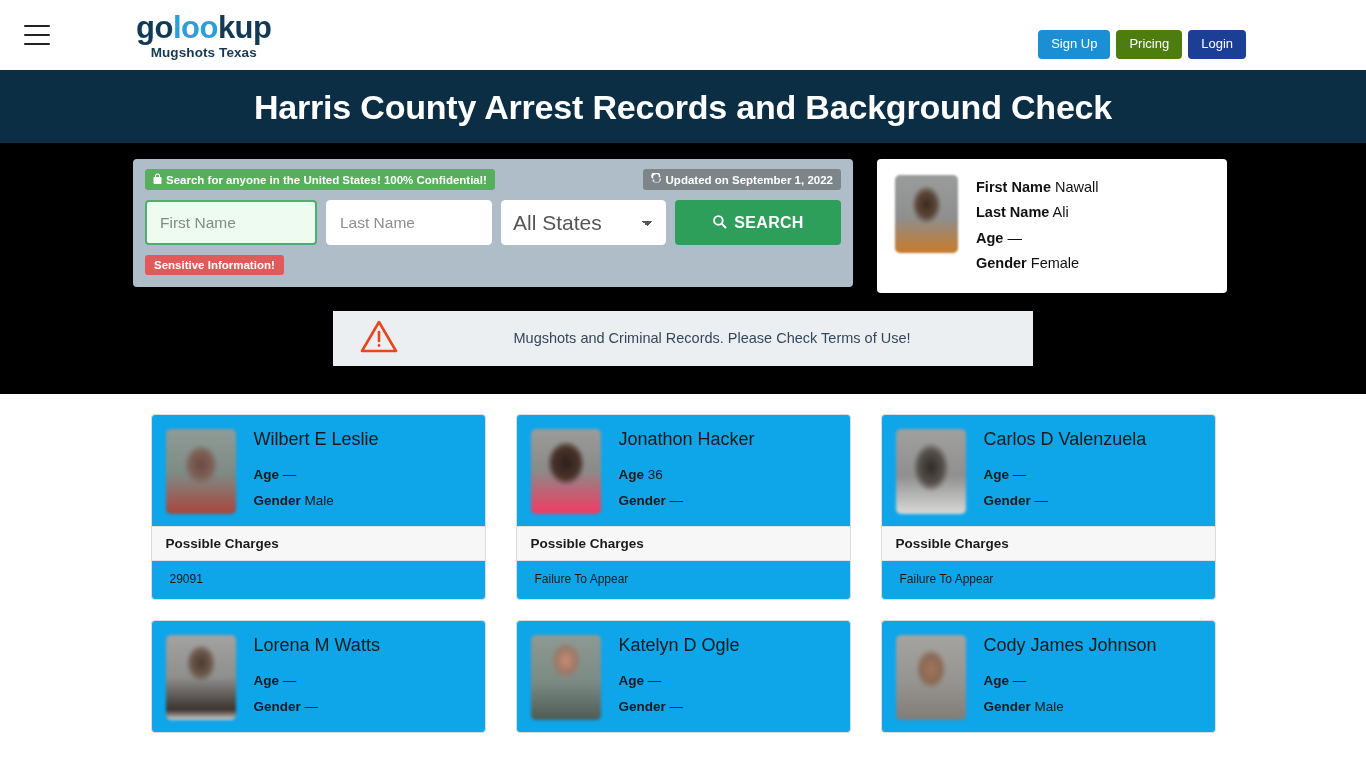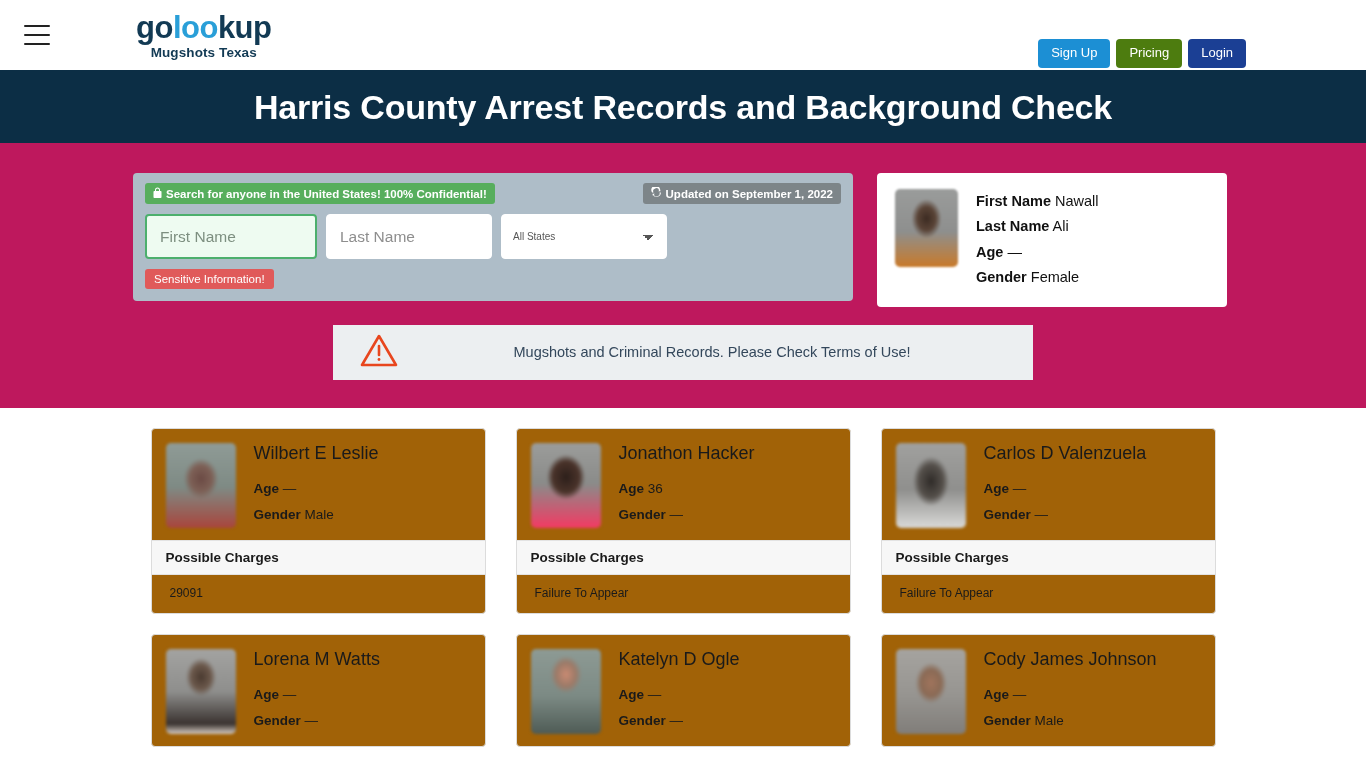--- a/index.html
+++ b/index.html
@@ -35,21 +35,21 @@
     font-size: 31px; font-weight: 700; letter-spacing: -0.5px;
     color: #123a54;
   }
   .brand-word .accent { color: #2a9fd8; }
   .brand-sub {
     font-size: 13.5px; font-weight: 700; color: #123a54;
     letter-spacing: 0.1px; margin-top: 3px;
   }
 
   .nav-buttons {
-    position: absolute; right: 120px; top: 39px;
+    position: absolute; right: 120px; top: 30px;
     display: flex; gap: 6px;
   }
   .nav-btn {
     font-size: 13px; font-weight: 400; color: #ffffff;
     padding: 6px 13px 7px; border-radius: 4px; border: none;
     font-family: "Liberation Sans", sans-serif;
     cursor: pointer; line-height: 1.2;
   }
   .nav-btn.signup  { background: #1c8fd4; }
   .nav-btn.pricing { background: #4d7c0f; }
@@ -65,22 +65,22 @@
     color: #ffffff; font-size: 34px; font-weight: 700;
     letter-spacing: -0.2px; line-height: 1.15;
   }
   .title-banner .subtitle {
     color: #ffffff; font-size: 13.5px; font-weight: 700;
     margin-top: 7px;
   }
 
   
   .hero {
-    background: #be185d;
-    padding: 30px 0 28px;
+    background: #000000;
+    padding: 16px 0 28px;
   }
   .hero-inner {
     width: 1100px; margin: 0 auto;
     display: flex; gap: 24px; align-items: flex-start;
   }
 
   .search-panel {
     width: 720px;
     background: #aebdc8;
     border-radius: 4px;
@@ -113,21 +113,21 @@
   }
   .inp::placeholder { color: #8e8e8e; }
   .inp.first {
     width: 172px; border: 2px solid #4caf6d; background: #eefbf1;
     color: #6b7e70;
   }
   .inp.first::placeholder { color: #7d8f80; }
   .inp.last { width: 166px; }
   .sel {
     width: 166px; height: 45px; border-radius: 4px;
-    font-size: 10px; padding: 0 11px; color: #555;
+    font-size: 21px; padding: 0 11px; color: #555;
     background: #ffffff; border: 1px solid #ffffff;
     font-family: "Liberation Sans", sans-serif;
     appearance: none; -webkit-appearance: none;
     background-image:
       linear-gradient(45deg, transparent 50%, #555 50%),
       linear-gradient(135deg, #555 50%, transparent 50%);
     background-position: calc(100% - 18px) 20px, calc(100% - 13px) 20px;
     background-size: 5px 5px, 5px 5px;
     background-repeat: no-repeat;
     cursor: pointer;
@@ -135,21 +135,21 @@
   .search-btn {
     width: 167px; height: 45px;
     background: #2e9e5b; color: #fff; border: none; border-radius: 4px;
     font-size: 16px; font-weight: 700; letter-spacing: 0.3px;
     display: flex; align-items: center; justify-content: center; gap: 7px;
     cursor: pointer; font-family: "Liberation Sans", sans-serif;
   }
   .badge-red {
     margin-top: 10px; display: inline-block;
     background: #e05a5a; color: #fff;
-    font-size: 11.5px; font-weight: 400;
+    font-size: 11.5px; font-weight: 700;
     padding: 4px 9px; border-radius: 3px;
   }
 
   
   .profile-card {
     width: 350px; background: #fff; border-radius: 4px;
     padding: 16px 18px; display: flex; gap: 18px; align-items: flex-start;
     min-height: 126px;
   }
   .thumb {
@@ -180,21 +180,21 @@
   .results {
     background: #fff; padding: 20px 0 0;
   }
   .grid {
     width: 1065px; margin: 0 auto;
     display: grid; grid-template-columns: repeat(3, 1fr);
     column-gap: 30px; row-gap: 20px;
   }
   .rcard {
     border: 1px solid #dcdcdc; border-radius: 4px;
-    background: #a16207; overflow: hidden;
+    background: #0ea5e9; overflow: hidden;
   }
   .rcard-top { display: flex; gap: 18px; padding: 14px 14px 12px; }
   .rthumb { width: 70px; height: 85px; border-radius: 5px; flex-shrink: 0; }
   .t1 { background: radial-gradient(ellipse 22px 26px at 50% 42%, #6b4a44 0%, #7d6056 50%, rgba(130,130,120,0) 78%), linear-gradient(180deg,#8f9b96 0%,#7e8a84 52%,#a8453c 100%); filter: blur(1.4px); }
   .t2 { background: radial-gradient(ellipse 24px 28px at 50% 40%, #2c1f1a 0%, #4a332a 55%, rgba(120,100,90,0) 80%), linear-gradient(180deg,#9b9c9a 0%,#8a8b89 48%,#f23a63 100%); filter: blur(1.4px); }
   .t3 { background: radial-gradient(ellipse 22px 30px at 50% 45%, #2f2b28 0%, #55504b 55%, rgba(150,150,150,0) 82%), linear-gradient(180deg,#a0a09e 0%,#8f8f8d 55%,#d9d9d7 100%); filter: blur(1.4px); }
   .t4 { background: radial-gradient(ellipse 20px 25px at 50% 33%, #4a3a30 0%, #6b584b 48%, rgba(150,145,140,0) 76%), linear-gradient(180deg,#a3a3a1 0%,#8e8e8c 50%,#3a3330 88%,#d8cfc6 100%); filter: blur(1.4px); }
   .t5 { background: radial-gradient(ellipse 20px 24px at 50% 30%, #c98a72 0%, #9b7a68 50%, rgba(120,130,125,0) 78%), linear-gradient(180deg,#8d9a94 0%,#7c8a84 55%,#4e5b55 100%); filter: blur(1.4px); }
   .t6 { background: radial-gradient(ellipse 20px 26px at 50% 40%, #a0745c 0%, #8a6a55 50%, rgba(150,145,140,0) 78%), linear-gradient(180deg,#a5a39f 0%,#969490 55%,#807d79 100%); filter: blur(1.4px); }
 
@@ -257,20 +257,29 @@
           <span>Updated on September 1, 2022</span>
         </div>
       </div>
 
       <div class="search-row">
         <input class="inp first" type="text" placeholder="First Name" style="">
         <input class="inp last" type="text" placeholder="Last Name" style="">
         <select class="sel">
           <option>All States</option>
         </select>
+        <button class="search-btn">
+          <span class="ico">
+            <svg width="15" height="15" viewBox="0 0 16 16" fill="none" stroke="#fff" stroke-width="2">
+              <circle cx="6.8" cy="6.8" r="4.6"></circle>
+                <path d="M10.3 10.3L14.4 14.4" stroke-linecap="round"></path>
+            </svg>
+          </span>
+          <span>SEARCH</span>
+        </button>
       </div>
 
       <div class="badge-red">Sensitive Information!</div>
     </div>
 
     <div class="profile-card">
       <div class="thumb t-profile"></div>
       <div class="profile-lines">
         <div>
           <span class="lbl">First Name</span>

